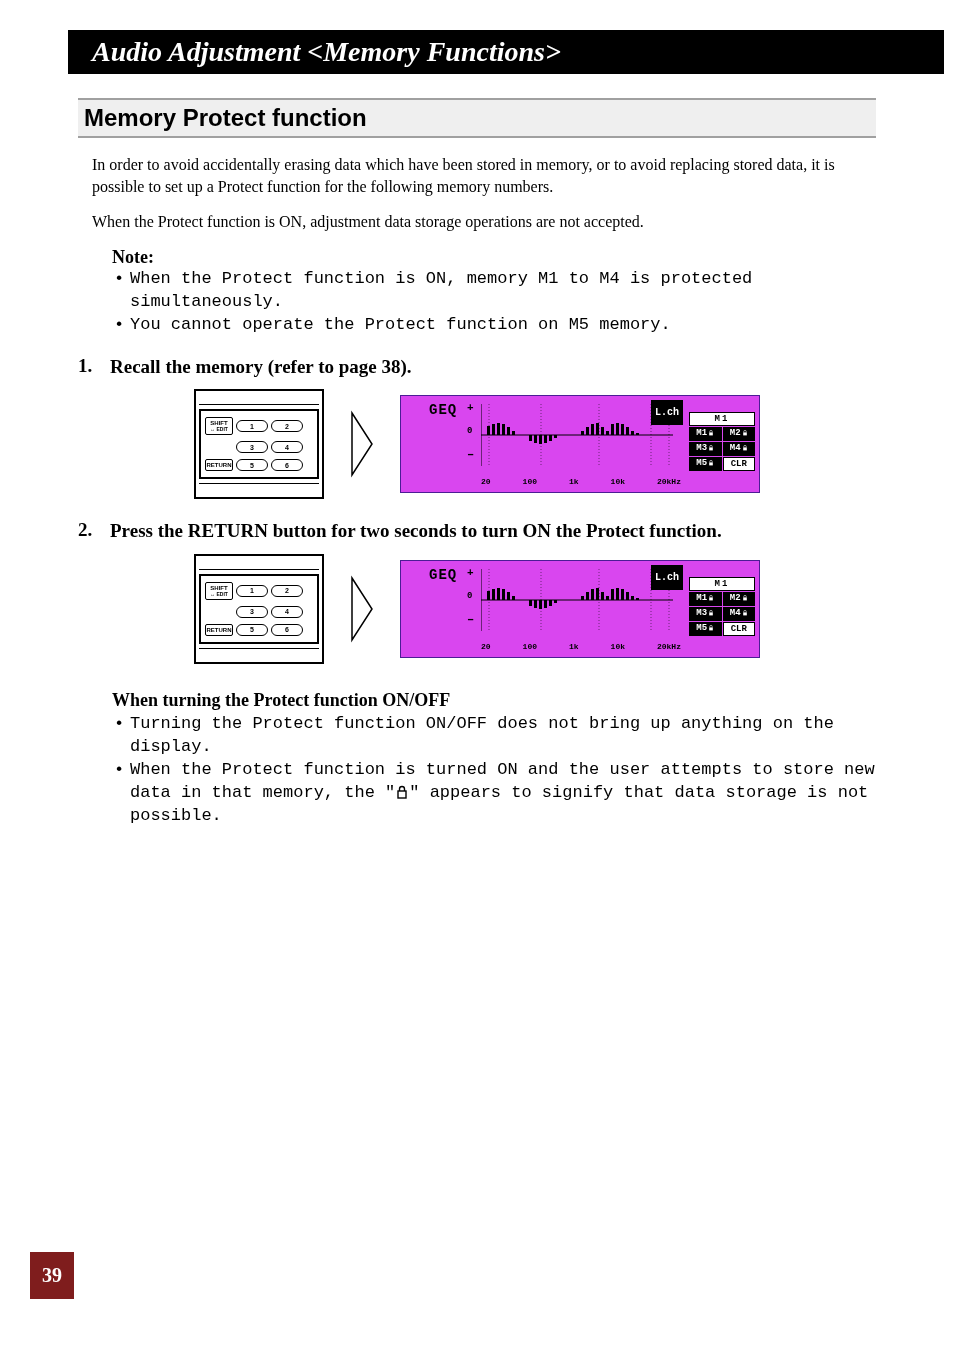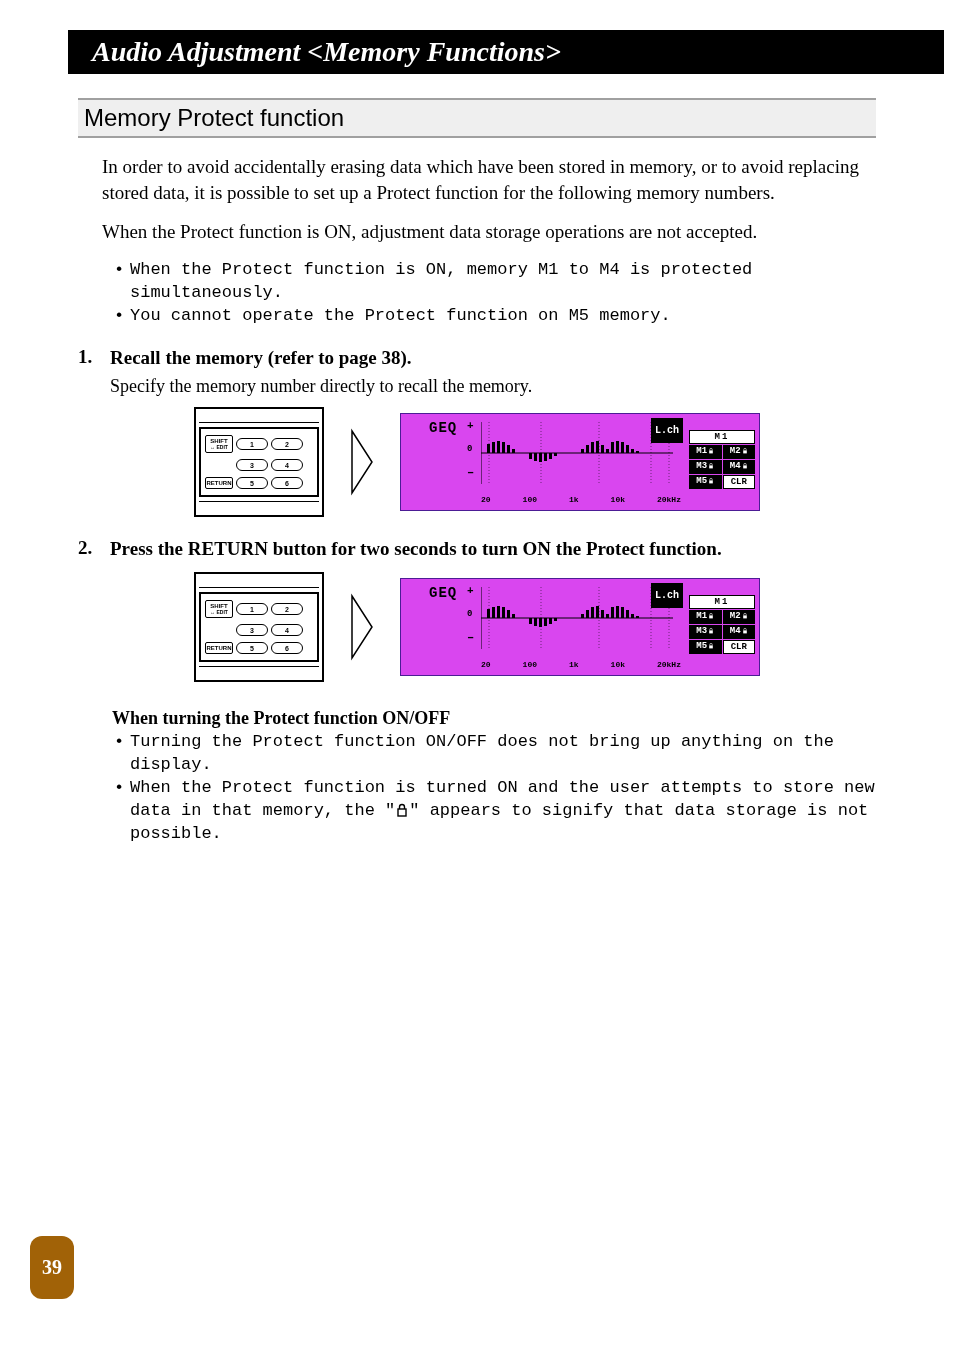--- a/index.html
+++ b/index.html
@@ -23,29 +23,29 @@
     padding: 6px 24px;
     margin-bottom: 24px;
     width: 876px;
     margin-left: -10px;
   }
   .section-heading {
     border-top: 2px solid #a0a0a0;
     border-bottom: 2px solid #a0a0a0;
     background: #efefef;
     font-family: Arial, Helvetica, sans-serif;
-    font-weight: normal;
+    font-weight: bold;
     font-size: 24px;
     padding: 4px 6px;
     color: #000;
     margin-bottom: 16px;
   }
   .intro {
-    margin-left: 24px;
-    font-size: 19px;
+    margin-left: 14px;
+    font-size: 16px;
     line-height: 1.35;
     margin-bottom: 14px;
   }
   .note-block {
     margin-left: 34px;
     margin-bottom: 18px;
   }
   .note-title {
     font-weight: bold;
     font-size: 18px;
@@ -250,53 +250,52 @@
   .lock-inline {
     display: inline-block;
     width: 14px;
     height: 14px;
     vertical-align: -2px;
   }
   .page-number {
     position: absolute;
     bottom: 56px;
     left: 30px;
-    background: #a16207;
+    background: #7f1d1d;
     color: #fff;
     font-weight: bold;
     font-size: 20px;
-    padding: 20px 12px;
+    padding: 12px 12px;
     font-family: "Times New Roman", serif;
-    border-radius: 12px;
   }
 </style>
 </head>
 <body>
 
 <div class="page">
   <div class="banner">Audio Adjustment &lt;Memory Functions&gt;</div>
 
   <div class="section-heading">Memory Protect function</div>
 
   <div class="intro">In order to avoid accidentally erasing data which have been stored in memory, or to avoid replacing stored data, it is possible to set up a Protect function for the following memory numbers.</div>
   <div class="intro">When the Protect function is ON, adjustment data storage operations are not accepted.</div>
 
   <div class="note-block">
+    <div class="note-title">Note:</div>
     <ul class="note-list">
       <li>When the Protect function is ON, memory M1 to M4 is protected simultaneously.</li>
       <li>You cannot operate the Protect function on M5 memory.</li>
     </ul>
   </div>
 
   <div class="step">
     <div class="step-row">
       <div class="step-num">1.</div>
       <div class="step-title">Recall the memory (refer to page 38).</div>
     </div>
-    <div class="step-desc">Specify the memory number directly to recall the memory.</div>
   </div>
 
   <div class="figure-row">
 
     <div class="keypad">
       <div class="keypad-top"></div>
       <div class="keypad-inner">
         <div class="kp-row">
           <div class="kp-label">
             <span>SHIFT</span><br><span style="font-size:5px">↔ EDIT</span>

